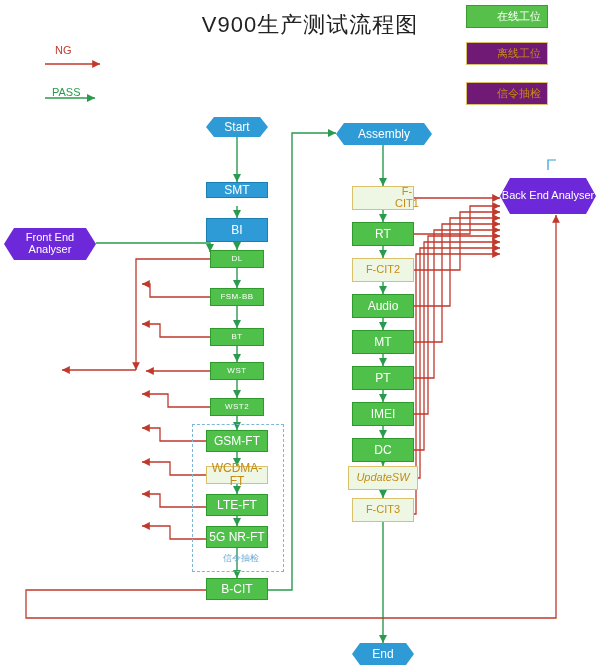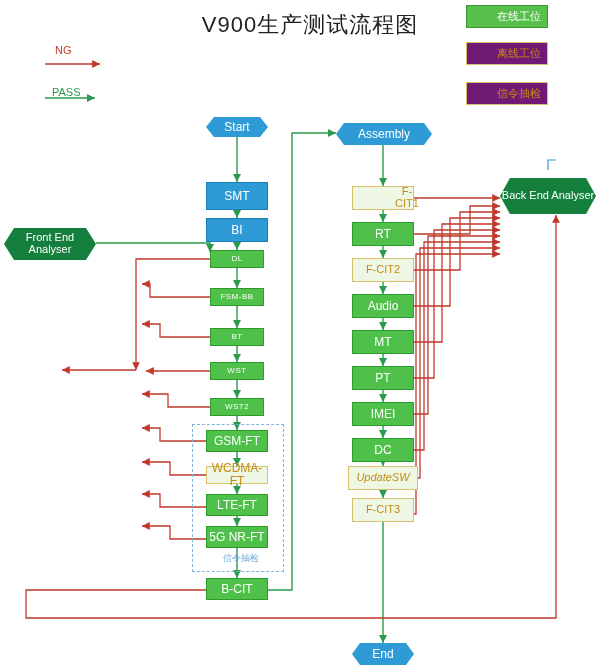--- a/index.html
+++ b/index.html
@@ -66,21 +66,21 @@
   }
   .n-pale-sm{
     background:#eef7e4;color:#c58b12;border:1px solid #d9c06a;
     font-size:12px;
   }
   .hex{
     background:#2e9bd6;color:#fff;font-size:12px;
     clip-path:polygon(8px 0,calc(100% - 8px) 0,100% 50%,calc(100% - 8px) 100%,8px 100%,0 50%);
   }
   .hex2{
-    background:#15803d;color:#fff;font-size:11px;
+    background:#6d28d9;color:#fff;font-size:11px;
     clip-path:polygon(10px 0,calc(100% - 10px) 0,100% 50%,calc(100% - 10px) 100%,10px 100%,0 50%);
   }
   .dashed-group{
     position:absolute;
     border:1px dashed #7fb6d8;
     box-sizing:border-box;
   }
   .group-caption{
     position:absolute;
     font-size:9px;color:#6aa9d4;
@@ -210,21 +210,21 @@
   <div class="legend-box pale" style="left:466px;top:42px;width:68px;">离线工位</div>
   <div class="legend-box pale" style="left:466px;top:82px;width:68px;">信令抽检</div>
 
   <div class="key-label key-ng">NG</div>
   <div class="key-label key-pass">PASS</div>
 
   <div class="dashed-group" style="left:192px;top:424px;width:92px;height:148px;"></div>
   <div class="group-caption">信令抽检</div>
 
   <div class="node hex" style="left:206px;top:117px;width:62px;height:20px;">Start</div>
-  <div class="node n-blue" style="left:206px;top:182px;width:62px;height:28px;">SMT</div>
+  <div class="node n-blue" style="left:206px;top:182px;width:62px;height:16px;">SMT</div>
   <div class="node n-blue" style="left:206px;top:218px;width:62px;height:24px;">BI</div>
   <div class="node n-green-sm" style="left:210px;top:250px;width:54px;height:18px;text-align:right;">DL</div>
   <div class="node n-green-sm" style="left:210px;top:288px;width:54px;height:18px;">FSM-BB</div>
   <div class="node n-green-sm" style="left:210px;top:328px;width:54px;height:18px;">BT</div>
   <div class="node n-green-sm" style="left:210px;top:362px;width:54px;height:18px;">WST</div>
   <div class="node n-green-sm" style="left:210px;top:398px;width:54px;height:18px;">WST2</div>
 
   <div class="node n-green" style="left:206px;top:430px;width:62px;height:22px;">GSM-FT</div>
   <div class="node n-pale-sm" style="left:206px;top:466px;width:62px;height:18px;">WCDMA-FT</div>
   <div class="node n-green" style="left:206px;top:494px;width:62px;height:22px;">LTE-FT</div>

